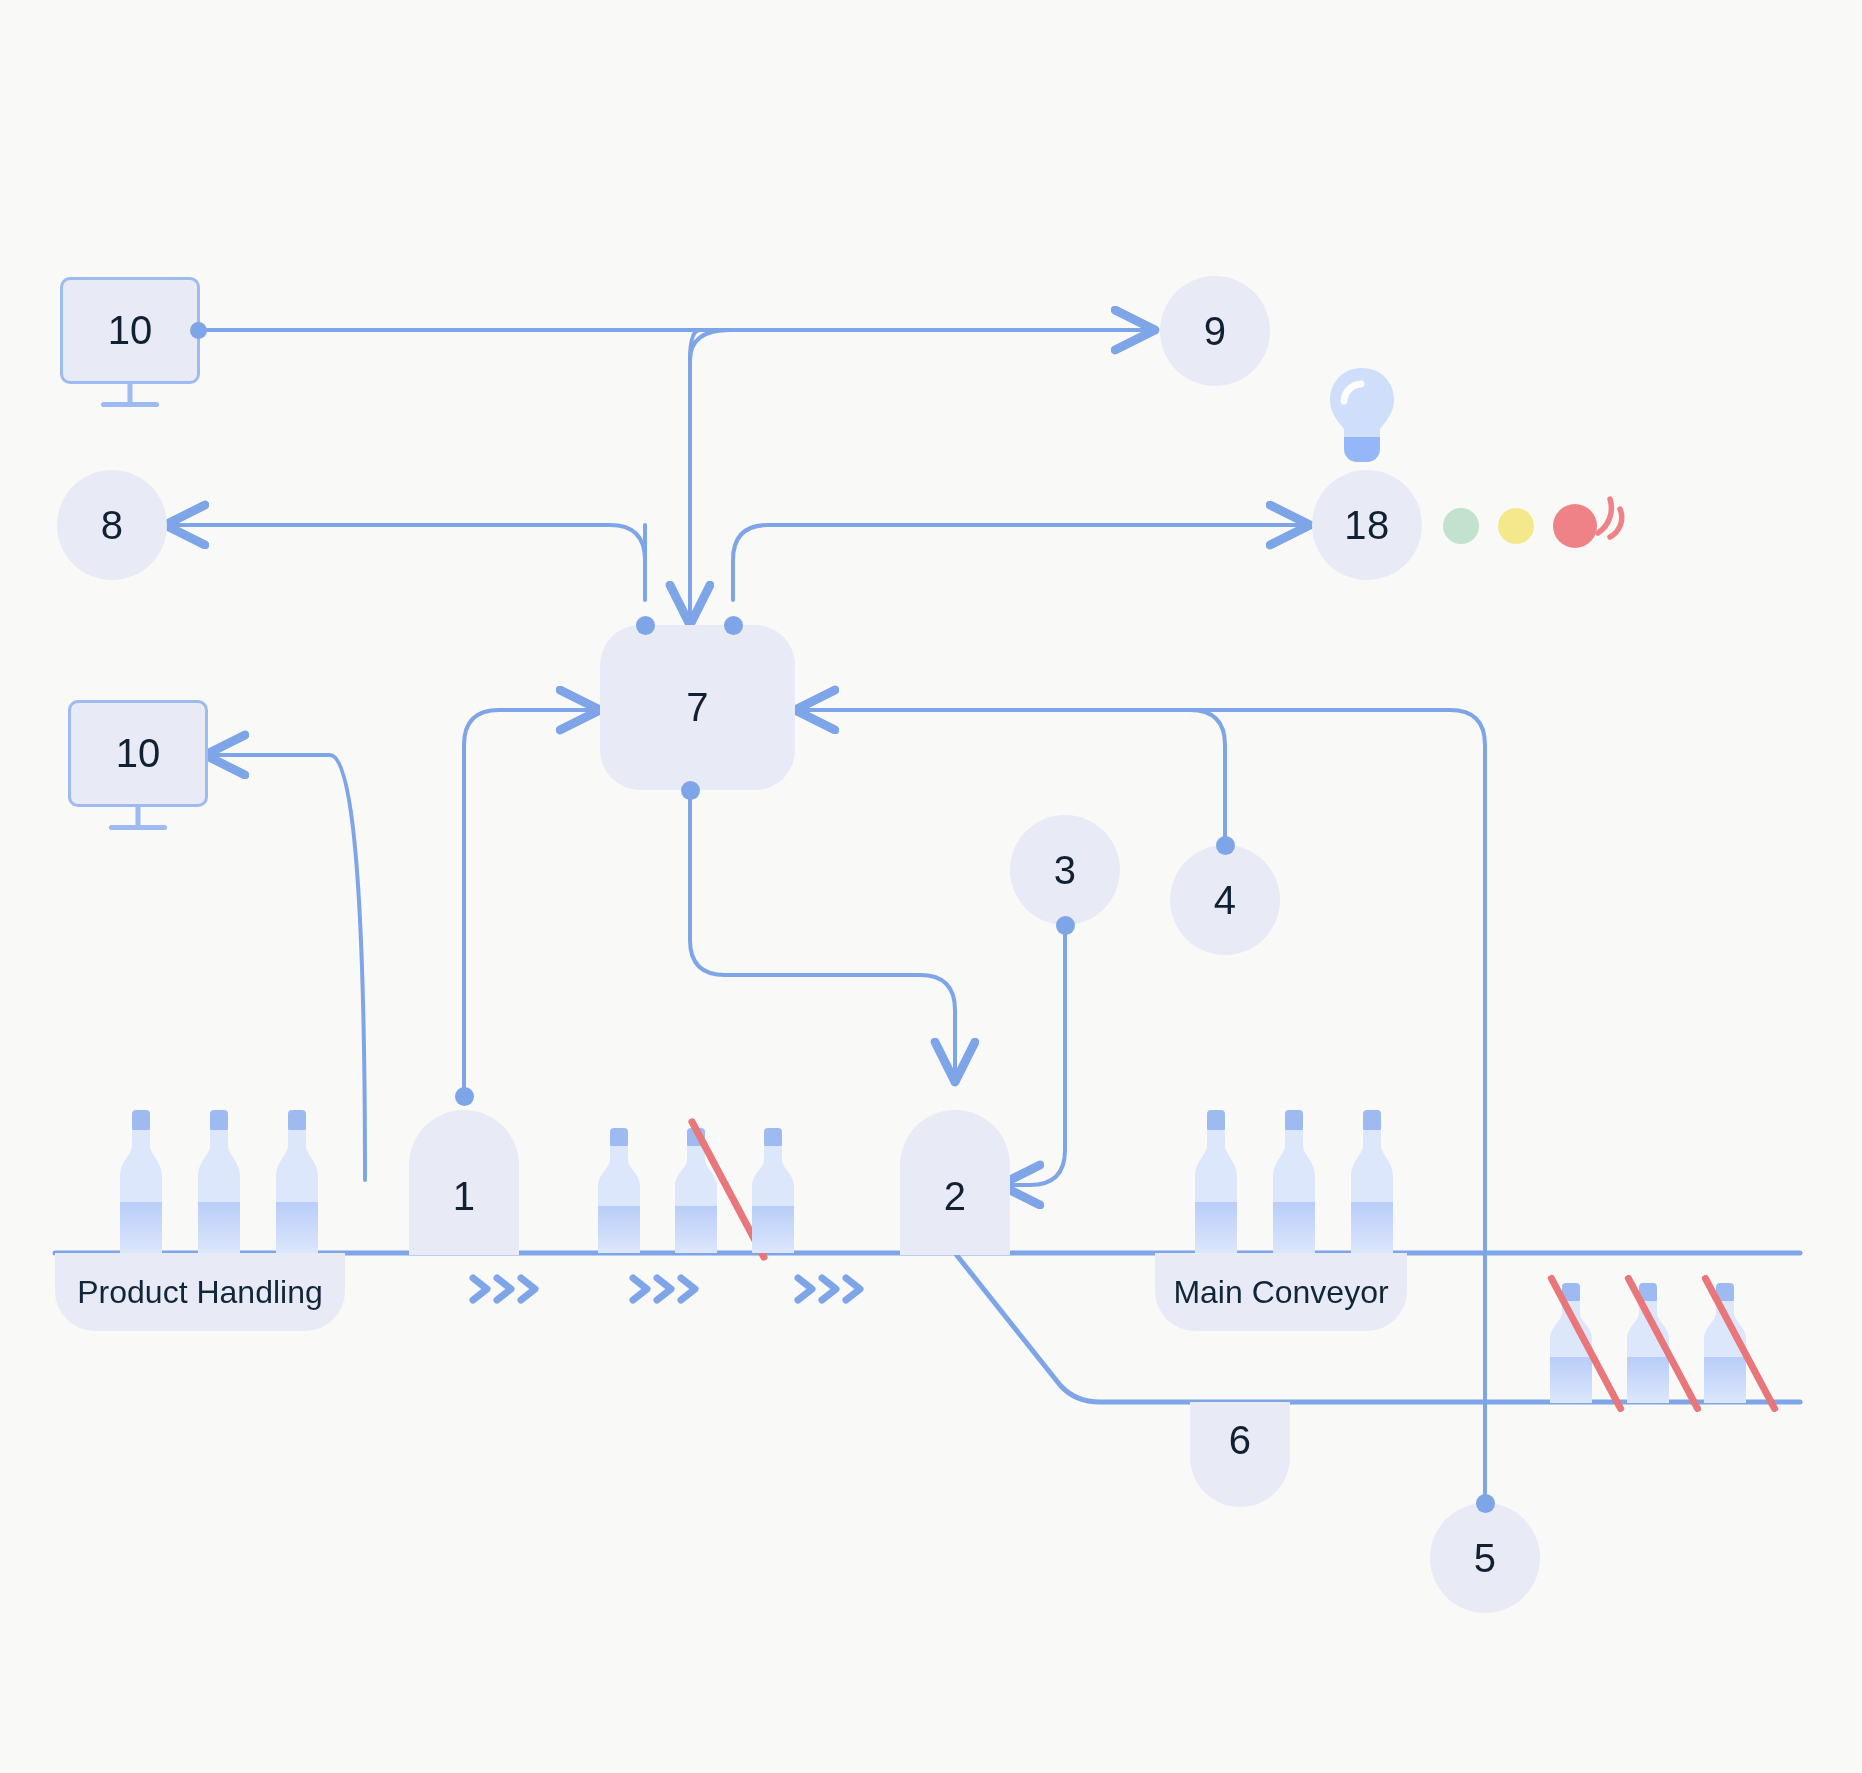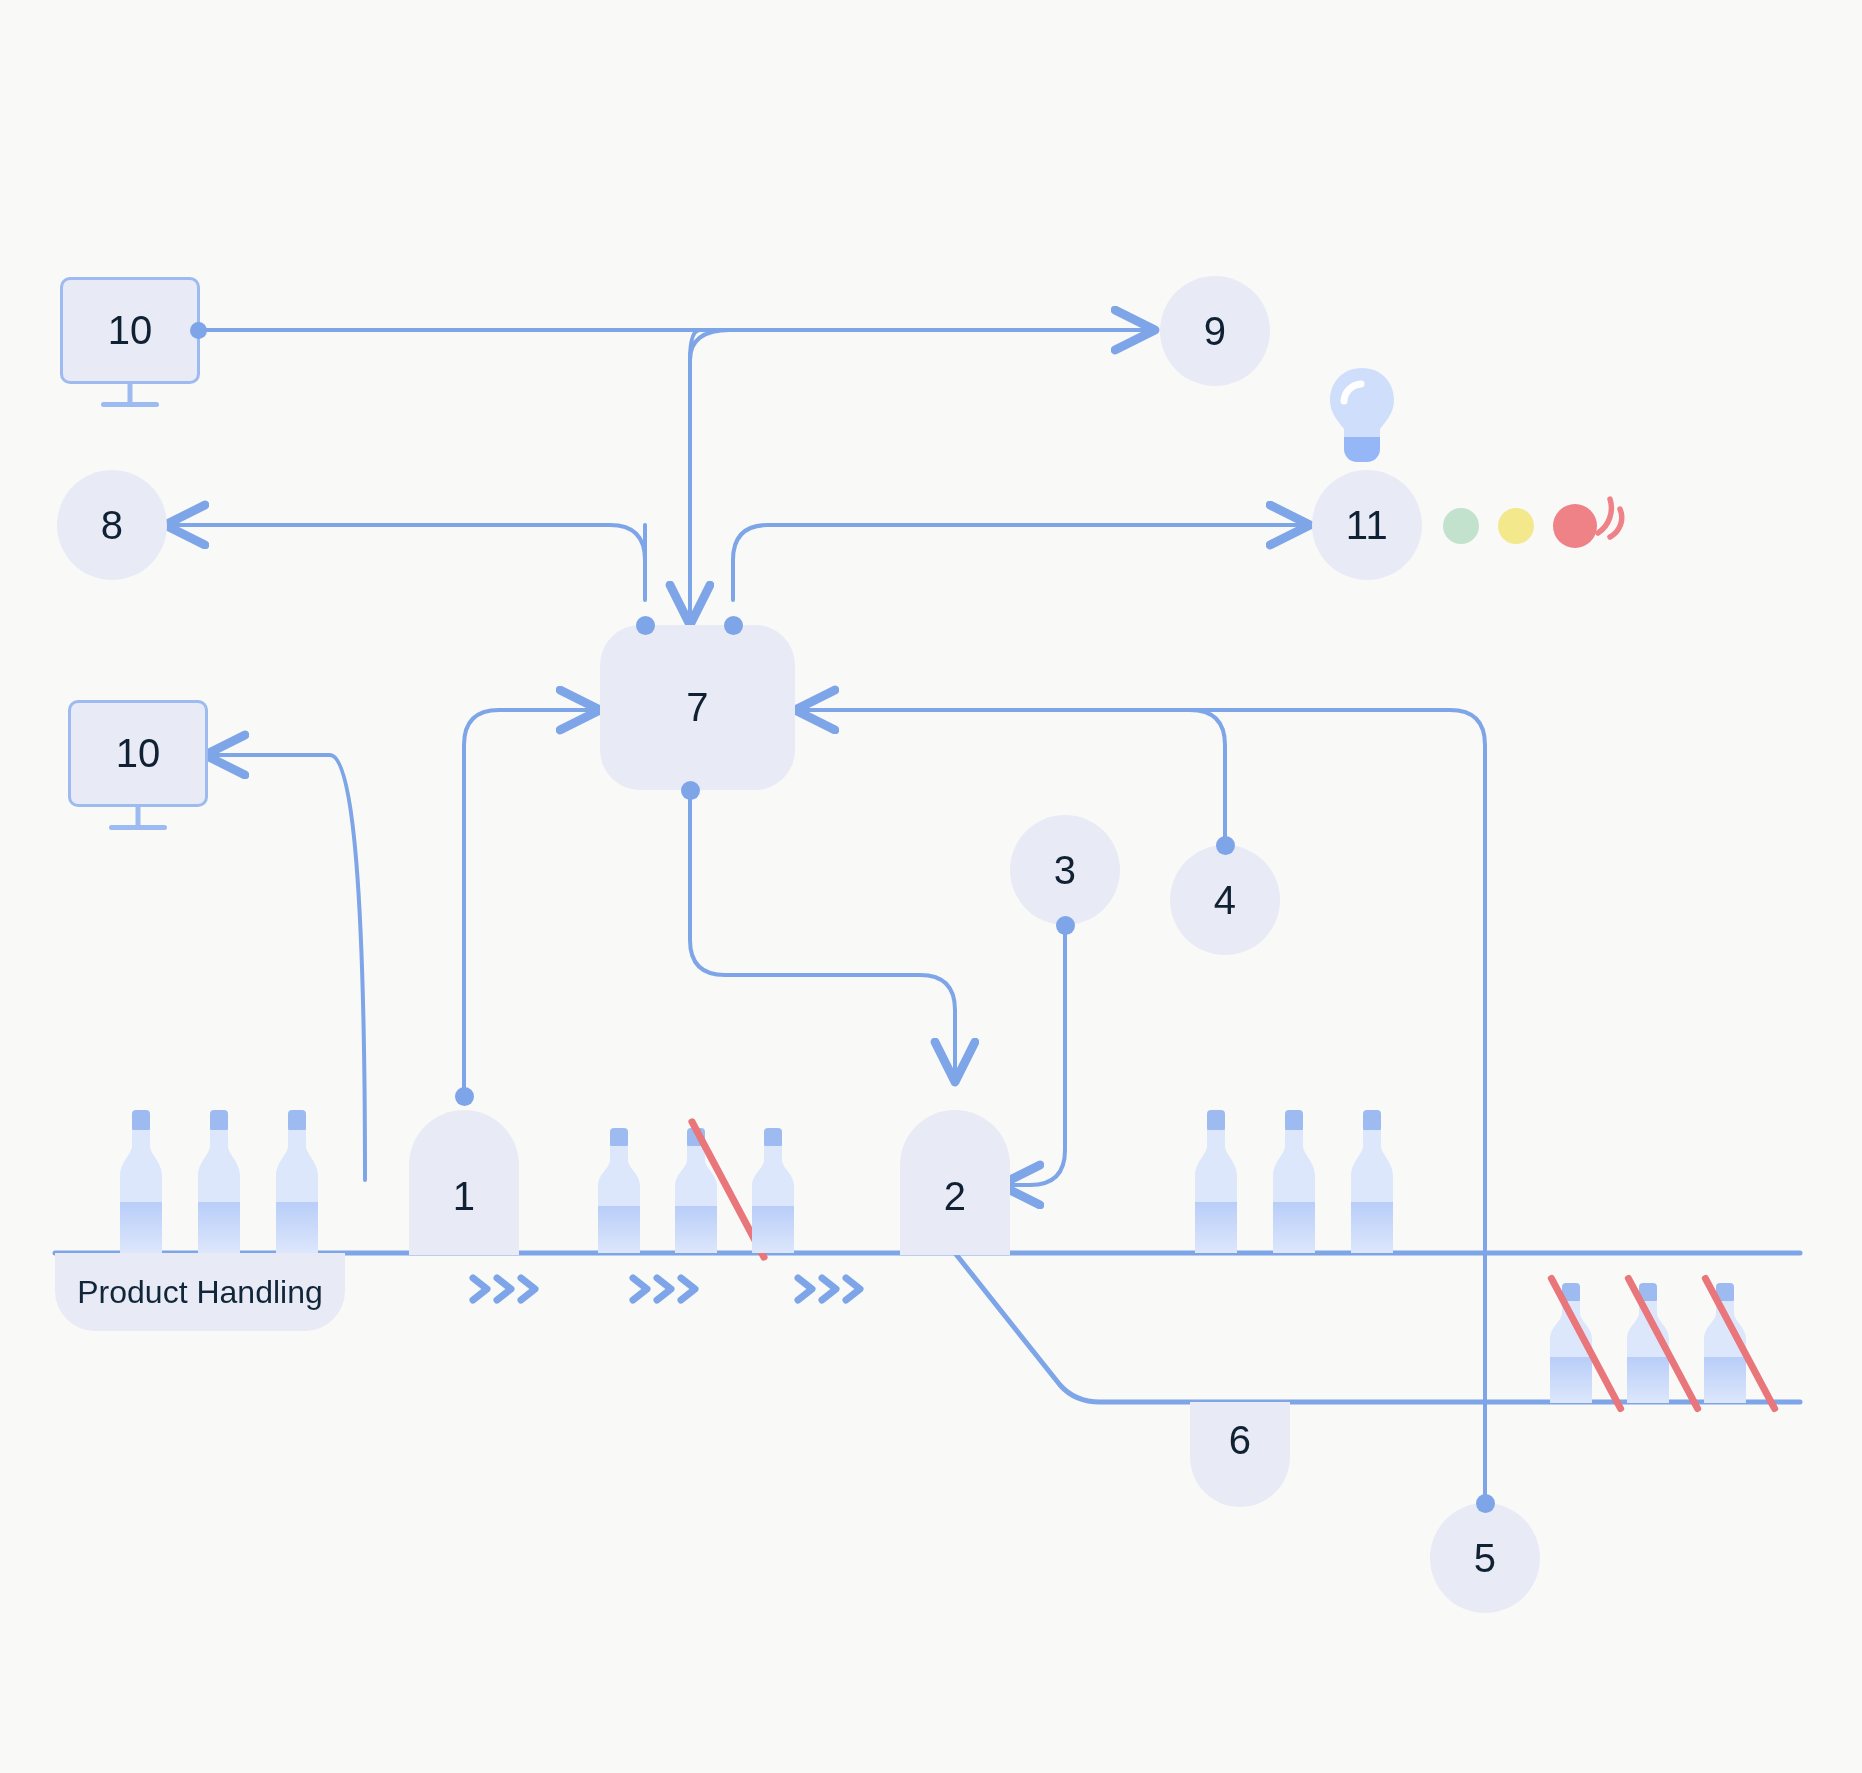--- a/index.html
+++ b/index.html
@@ -109,21 +109,21 @@
     <div class="foot" style="top:125px;"></div>
   </div>
 
   <div class="node circle" style="left:1160px;top:276px;width:110px;height:110px;">
     <span>9</span>
   </div>
   <div class="node circle" style="left:57px;top:470px;width:110px;height:110px;">
     <span>8</span>
   </div>
   <div class="node circle" style="left:1312px;top:470px;width:110px;height:110px;">
-    <span>11</span>
+    <span>18</span>
   </div>
   <div class="node circle" style="left:1010px;top:815px;width:110px;height:110px;">
     <span>3</span>
   </div>
   <div class="node circle" style="left:1170px;top:845px;width:110px;height:110px;">
     <span>4</span>
   </div>
   <div class="node circle" style="left:1430px;top:1503px;width:110px;height:110px;">
     <span>5</span>
   </div>
@@ -137,20 +137,23 @@
   </div>
   <div class="node capsule" style="left:900px;top:1110px;width:110px;height:145px;">
     <span style="margin-top:28px;">2</span>
   </div>
   <div class="node capsule-down" style="left:1190px;top:1402px;width:100px;height:105px;">
     <span style="margin-bottom:28px;">6</span>
   </div>
 
   <div class="zone-label" style="left:55px;top:1253px;width:290px;height:78px;">
     <span>Product Handling</span>
+  </div>
+  <div class="zone-label" style="left:1155px;top:1253px;width:252px;height:78px;">
+    <span>Main Conveyor</span>
   </div>
 
   <div class="dot" style="left:190px;top:322px;width:17px;height:17px;background:#7da5e8;"></div>
   <div class="dot" style="left:636px;top:616px;width:19px;height:19px;background:#7da5e8;"></div>
   <div class="dot" style="left:724px;top:616px;width:19px;height:19px;background:#7da5e8;"></div>
   <div class="dot" style="left:681px;top:781px;width:19px;height:19px;background:#7da5e8;"></div>
   <div class="dot" style="left:455px;top:1087px;width:19px;height:19px;background:#7da5e8;"></div>
   <div class="dot" style="left:1056px;top:916px;width:19px;height:19px;background:#7da5e8;"></div>
   <div class="dot" style="left:1216px;top:836px;width:19px;height:19px;background:#7da5e8;"></div>
   <div class="dot" style="left:1476px;top:1494px;width:19px;height:19px;background:#7da5e8;"></div>

